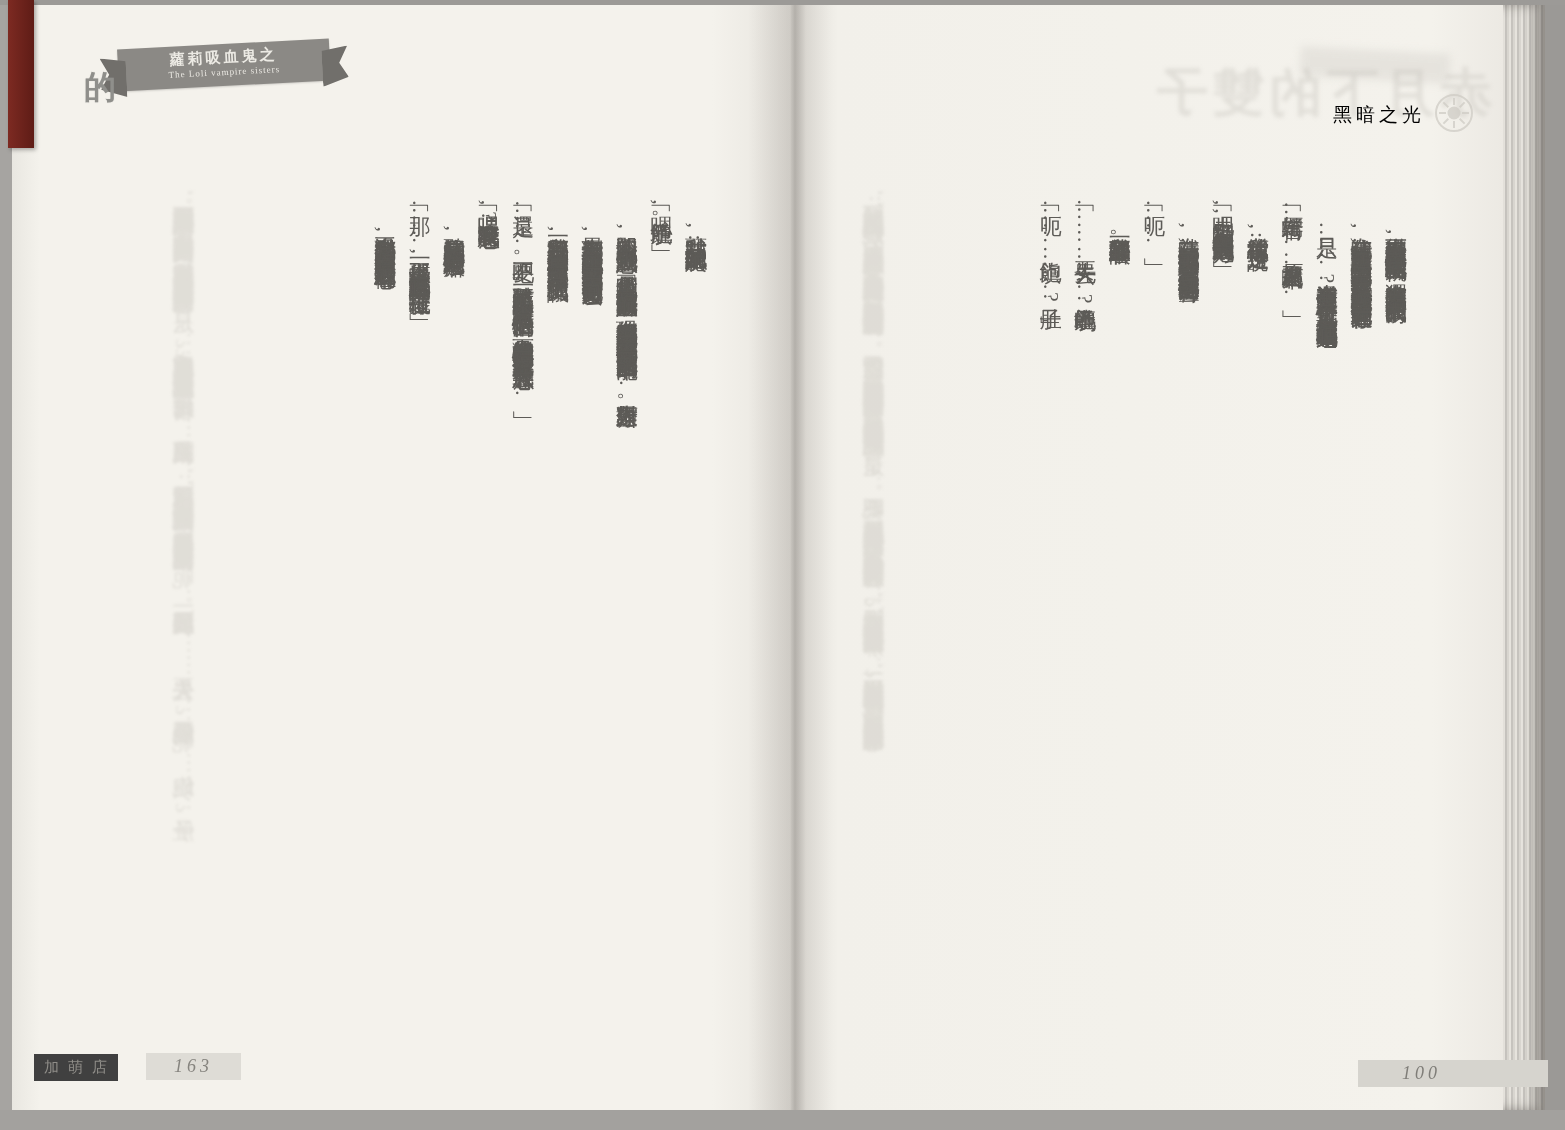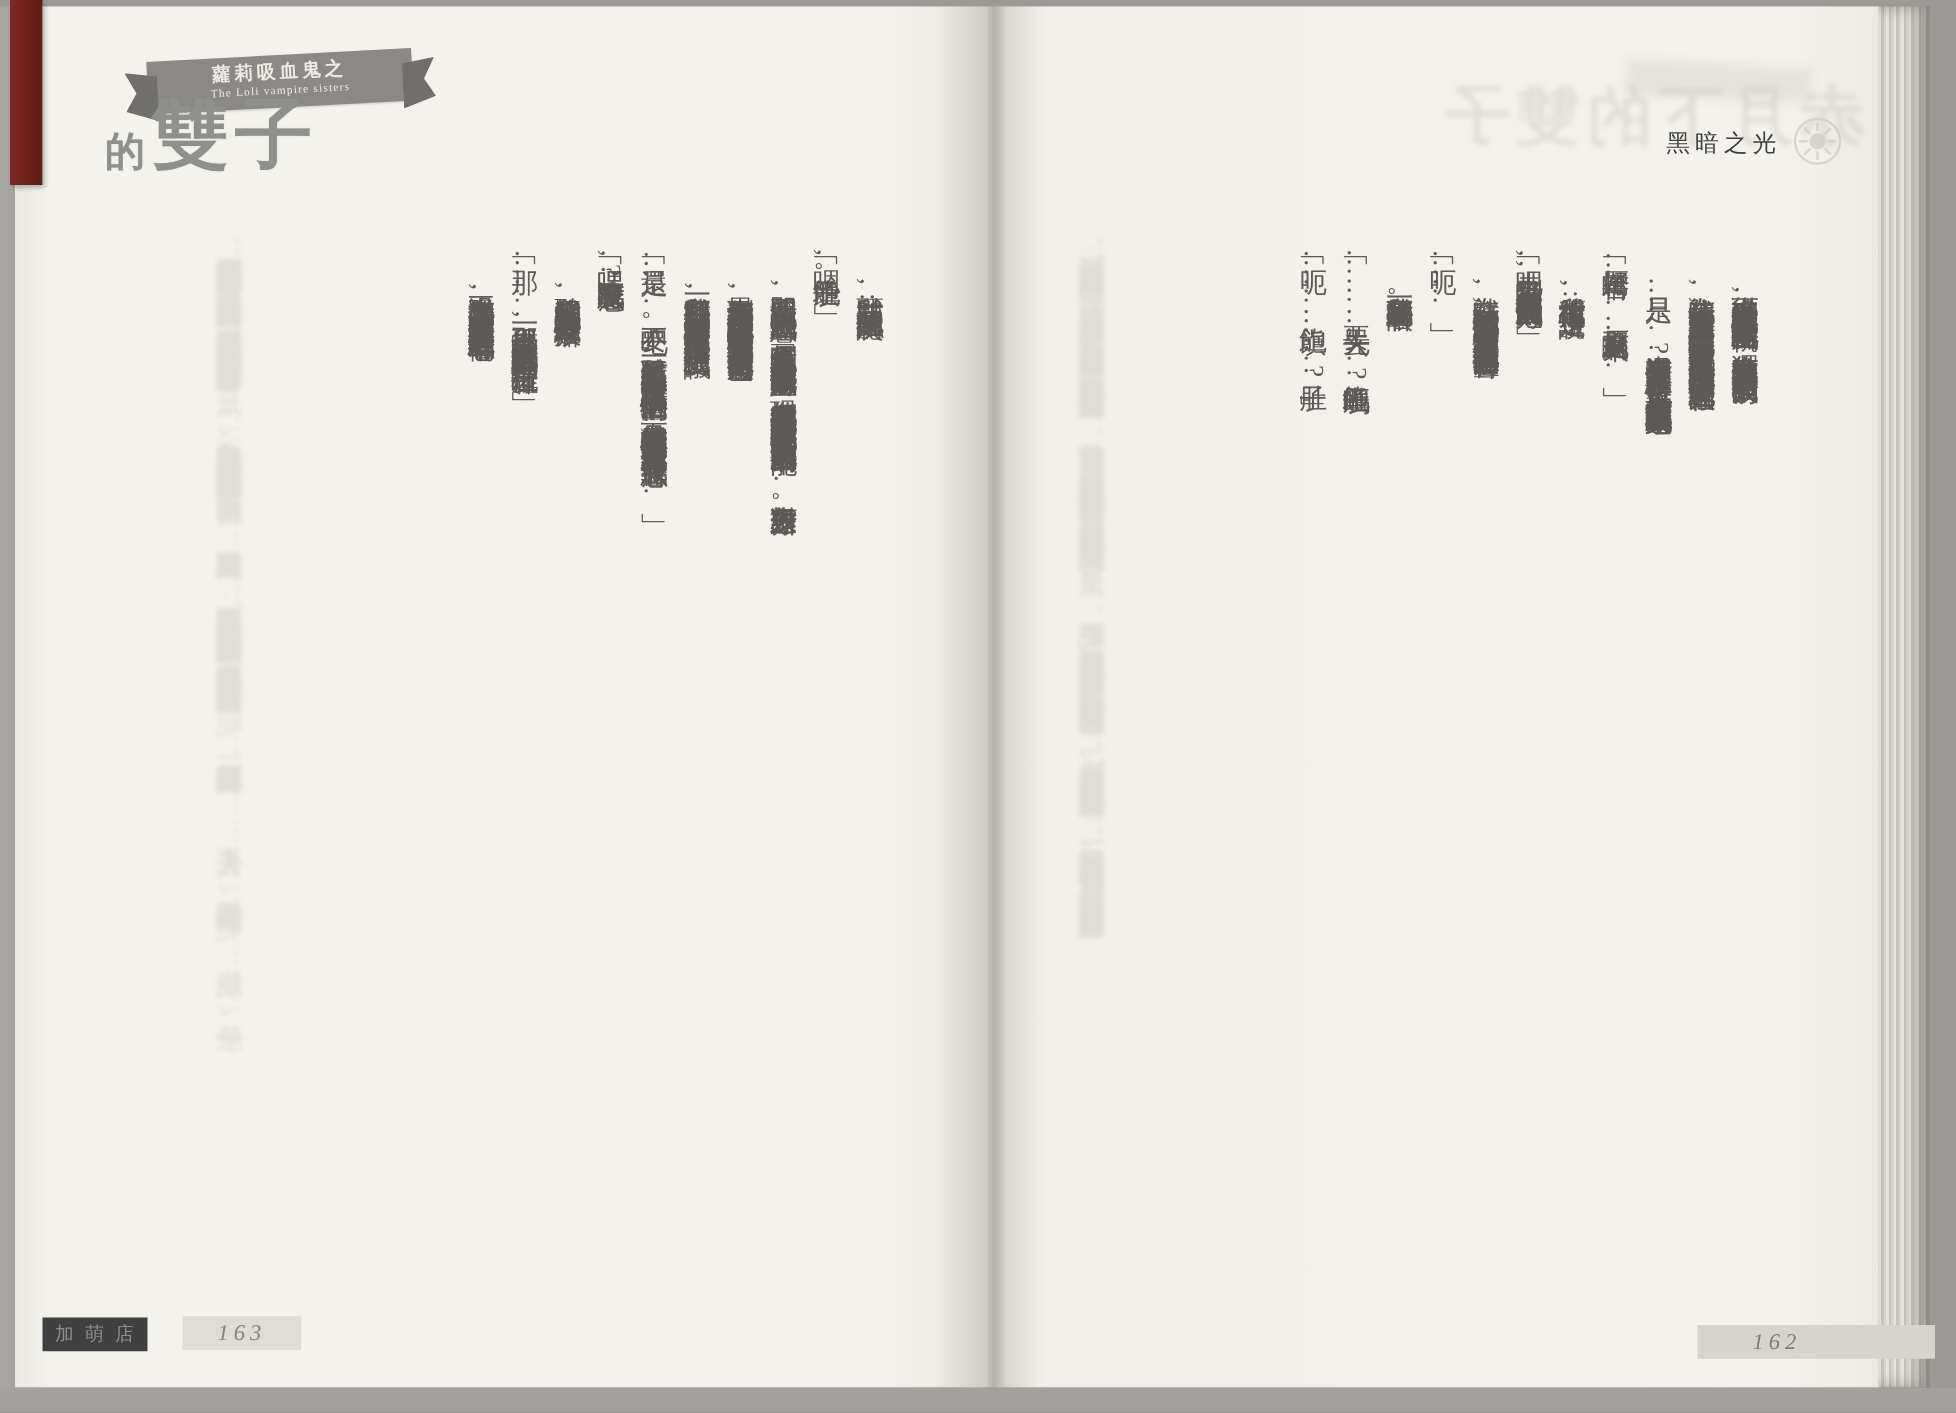--- a/index.html
+++ b/index.html
@@ -29,21 +29,21 @@
   #ribbon:before{left:-18px;clip-path:polygon(0 0,100% 10%,100% 100%,0 78%,34% 42%);}
   #ribbon:after{right:-18px;clip-path:polygon(0 10%,100% 0,66% 42%,100% 78%,0 100%);}
   #ribbon .rl1{display:block;font-size:15px;font-weight:bold;letter-spacing:3px;padding-top:4px;}
   #ribbon .rl2{display:block;font-size:9px;letter-spacing:1px;font-family:"Liberation Serif",serif;}
   #book-title{position:absolute;left:84px;top:66px;display:flex;align-items:flex-end;
     color:#8f8f8b;font-weight:bold;letter-spacing:5px;text-shadow:0 0 1px rgba(143,143,139,.4);}
   #book-title .big1{font-size:54px;}
   #book-title .small{font-size:32px;padding-bottom:6px;}
   #book-title .big2{font-size:62px;}
   
-  #chapter-header{position:absolute;left:1333px;top:102px;font-size:19px;letter-spacing:4px;color:#404040;}
+  #chapter-header{position:absolute;left:1333px;top:102px;font-size:19px;letter-spacing:4px;color:#000000;}
   #sun-icon{position:absolute;left:1434px;top:93px;width:40px;height:40px;opacity:.75;}
   #ghost-title{position:absolute;left:1150px;top:58px;font-size:52px;font-weight:bold;letter-spacing:5px;
     color:#c6c3bc;opacity:.4;transform:scaleX(-1);filter:blur(2px);}
   #ghost-ribbon{position:absolute;left:1300px;top:50px;width:150px;height:30px;background:#d9d6d0;
     opacity:.5;filter:blur(4px);transform:rotate(3deg);}
   
   .vtext{position:absolute;top:176px;height:864px;writing-mode:vertical-rl;text-orientation:mixed;
     font-size:22px;letter-spacing:0.6px;line-height:1.57;color:#5d5b57;z-index:3;}
   #text-right{right:152px;width:560px;}
   #text-left{right:852px;width:560px;}
@@ -75,21 +75,20 @@
   <div id="backdrop-bottom"></div>
   <div id="backdrop-top"></div>
   <div id="red-spine"></div>
 
   <div id="ribbon">
     <span class="rl1">蘿莉吸血鬼之</span>
     <span class="rl2">The Loli vampire sisters</span>
   </div>
   <div id="book-title">
     <span class="small">的</span>
-    <span class="big2">雙子</span>
   </div>
 
   <div id="ghost-ribbon"></div>
   <div id="ghost-title">赤月下的雙子</div>
   <div id="chapter-header">黑暗之光</div>
   <svg id="sun-icon" viewBox="0 0 40 40">
     <circle cx="20" cy="20" r="18" fill="none" stroke="#cfccc5" stroke-width="2"></circle>
     <g stroke="#cfccc5" stroke-width="2">
       <line x1="20" y1="5" x2="20" y2="12"></line>
         <line x1="20" y1="28" x2="20" y2="35"></line>
@@ -127,15 +126,15 @@
       <p class="narration">我和魯娜沉默了一會兒,仔細的思考這件事所帶來的前因後果,最後魯娜還是搖搖頭,拒絕了我的提議。</p>
       <p class="dialogue">「還是……不要吧。雖然已經不是第一次吸血了,但實際要這樣狩獵人,心底還是會怕怕的。而且總覺得被我們咬的人很可憐,就好像是在做壞事一樣,會有股罪惡感……」</p>
       <p class="dialogue">「喂喂,咬我就沒有罪惡感嗎?」</p>
       <p class="narration">聽我這樣犀利的吐槽,魯娜不禁臉紅的急忙狡辯:</p>
       <p class="dialogue">「那……那感覺不一樣啦,而且人家也有給姊姊吸血不是嗎?這樣就扯平囉。」</p>
       <p class="narration">不過我跟魯娜的意見相同,襲擊陌生的人來吸血這行爲,我們還沒有心理準備。</p>
     </div>
 
   <div id="store-stamp">加萌店</div>
   <div id="pageno-left">163</div>
-  <div id="pageno-right-band">162</div>
+  <div id="pageno-right-band">100</div>
 
 </div>
 
 </body></html>

